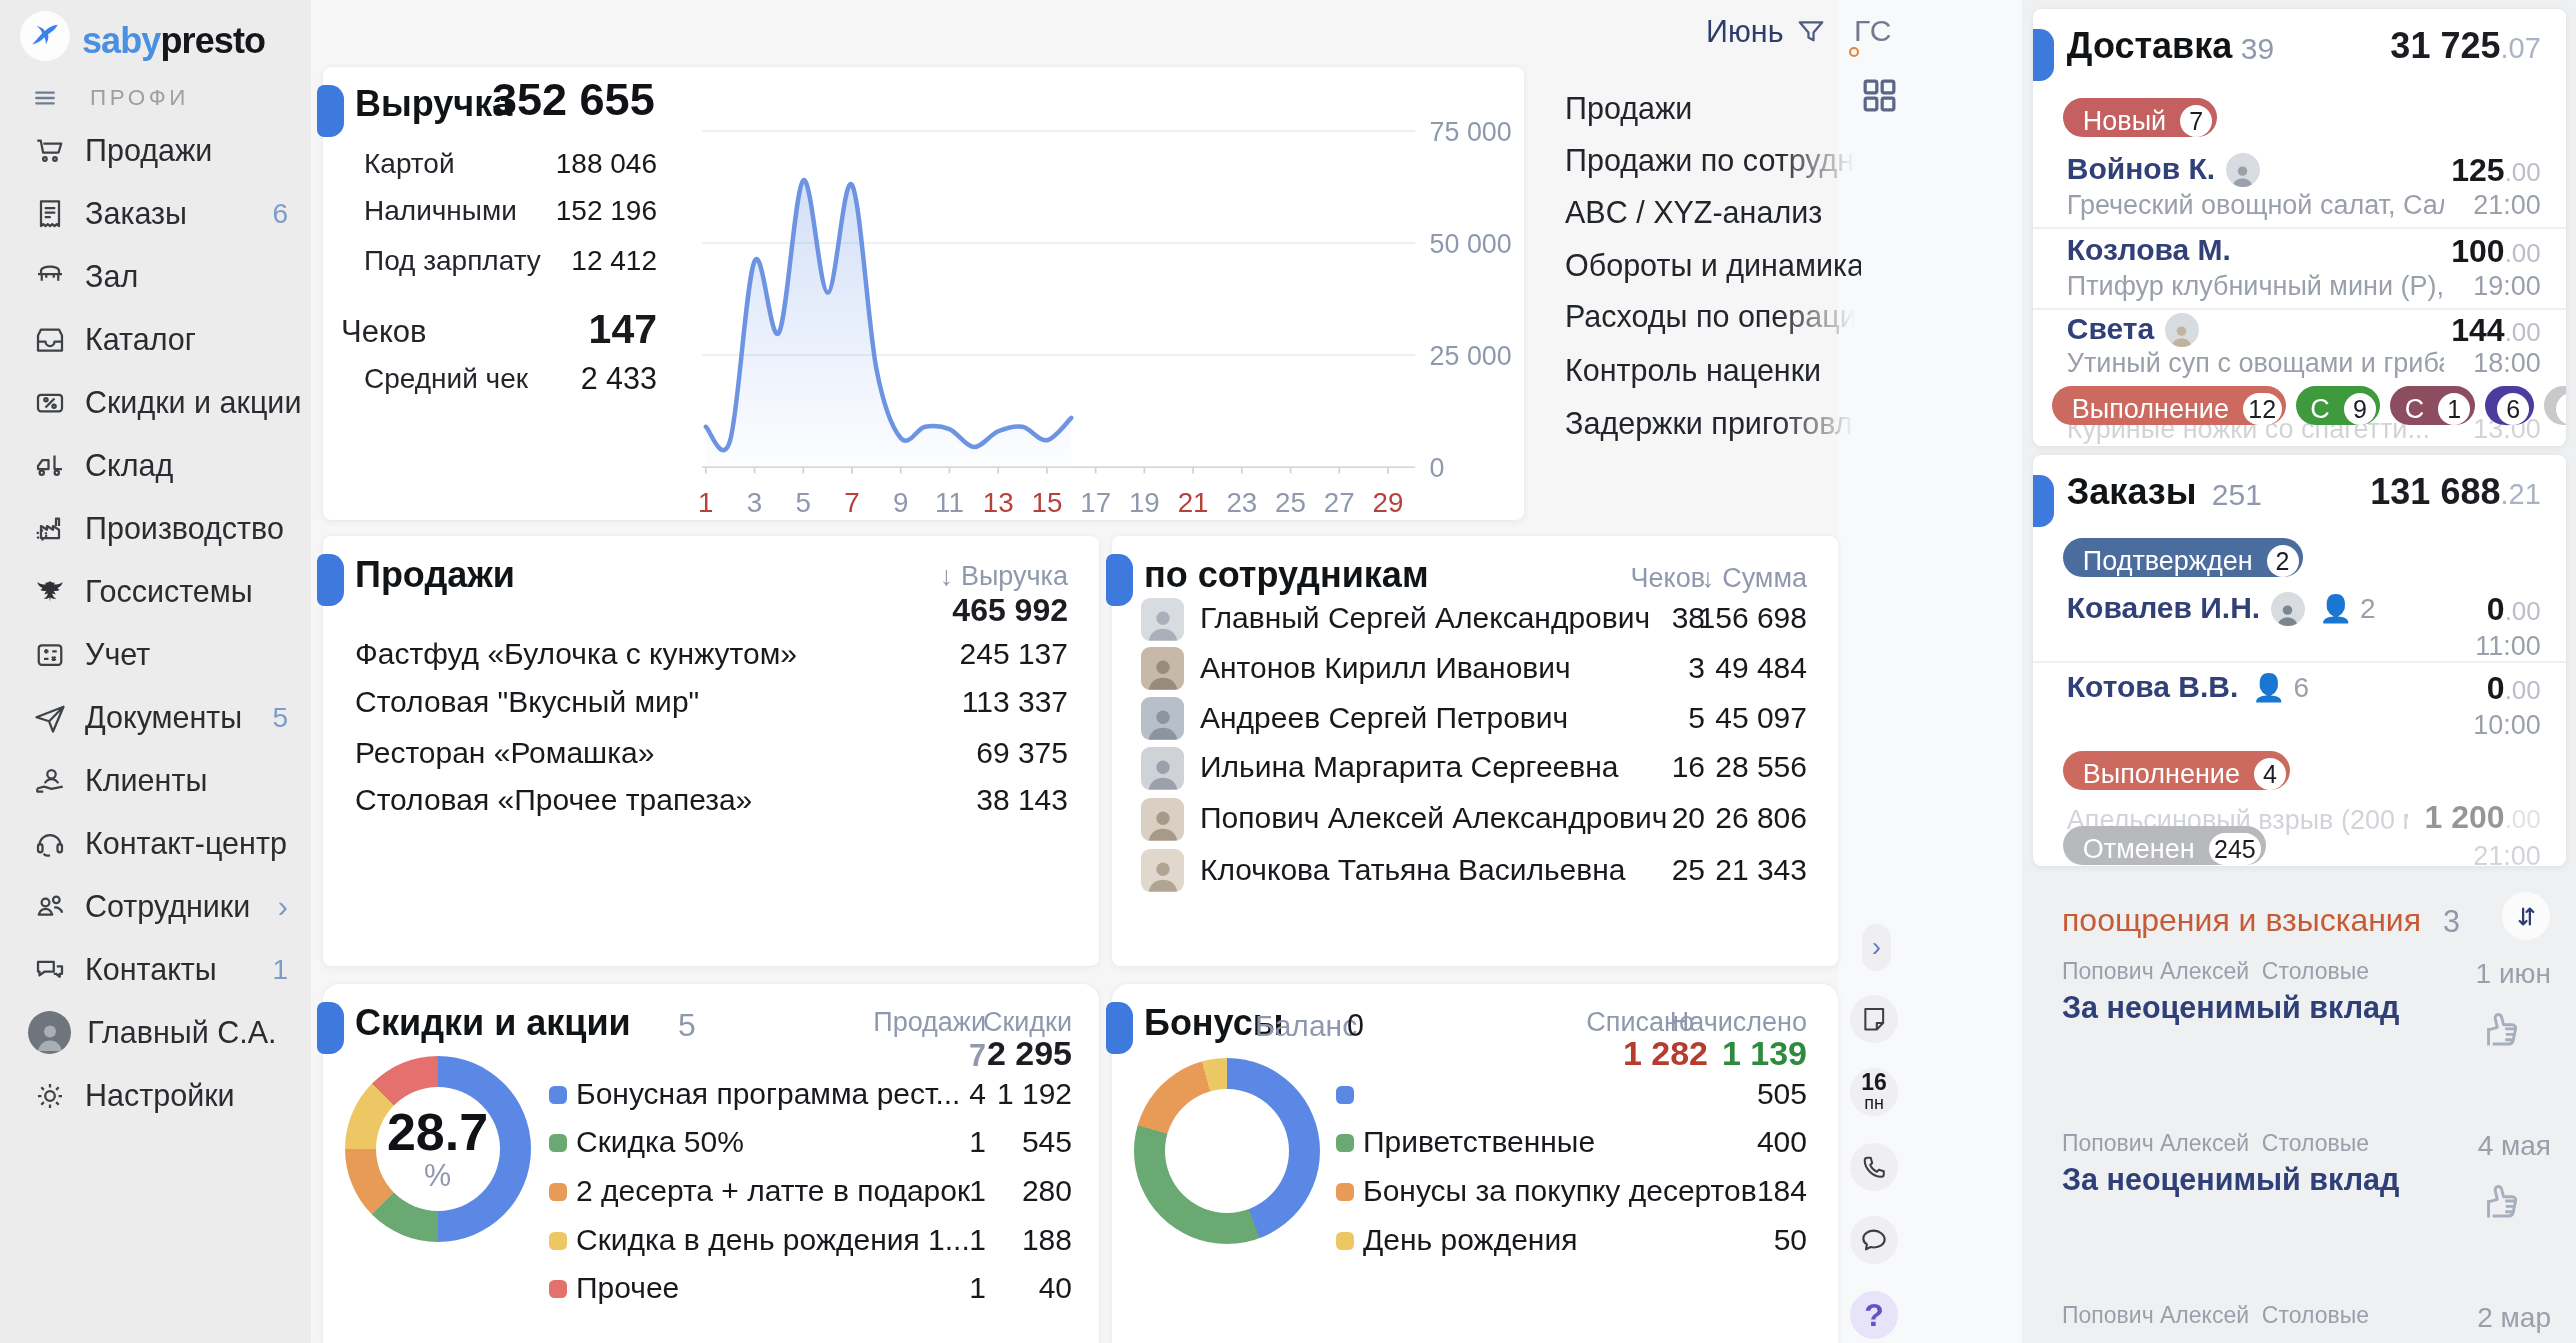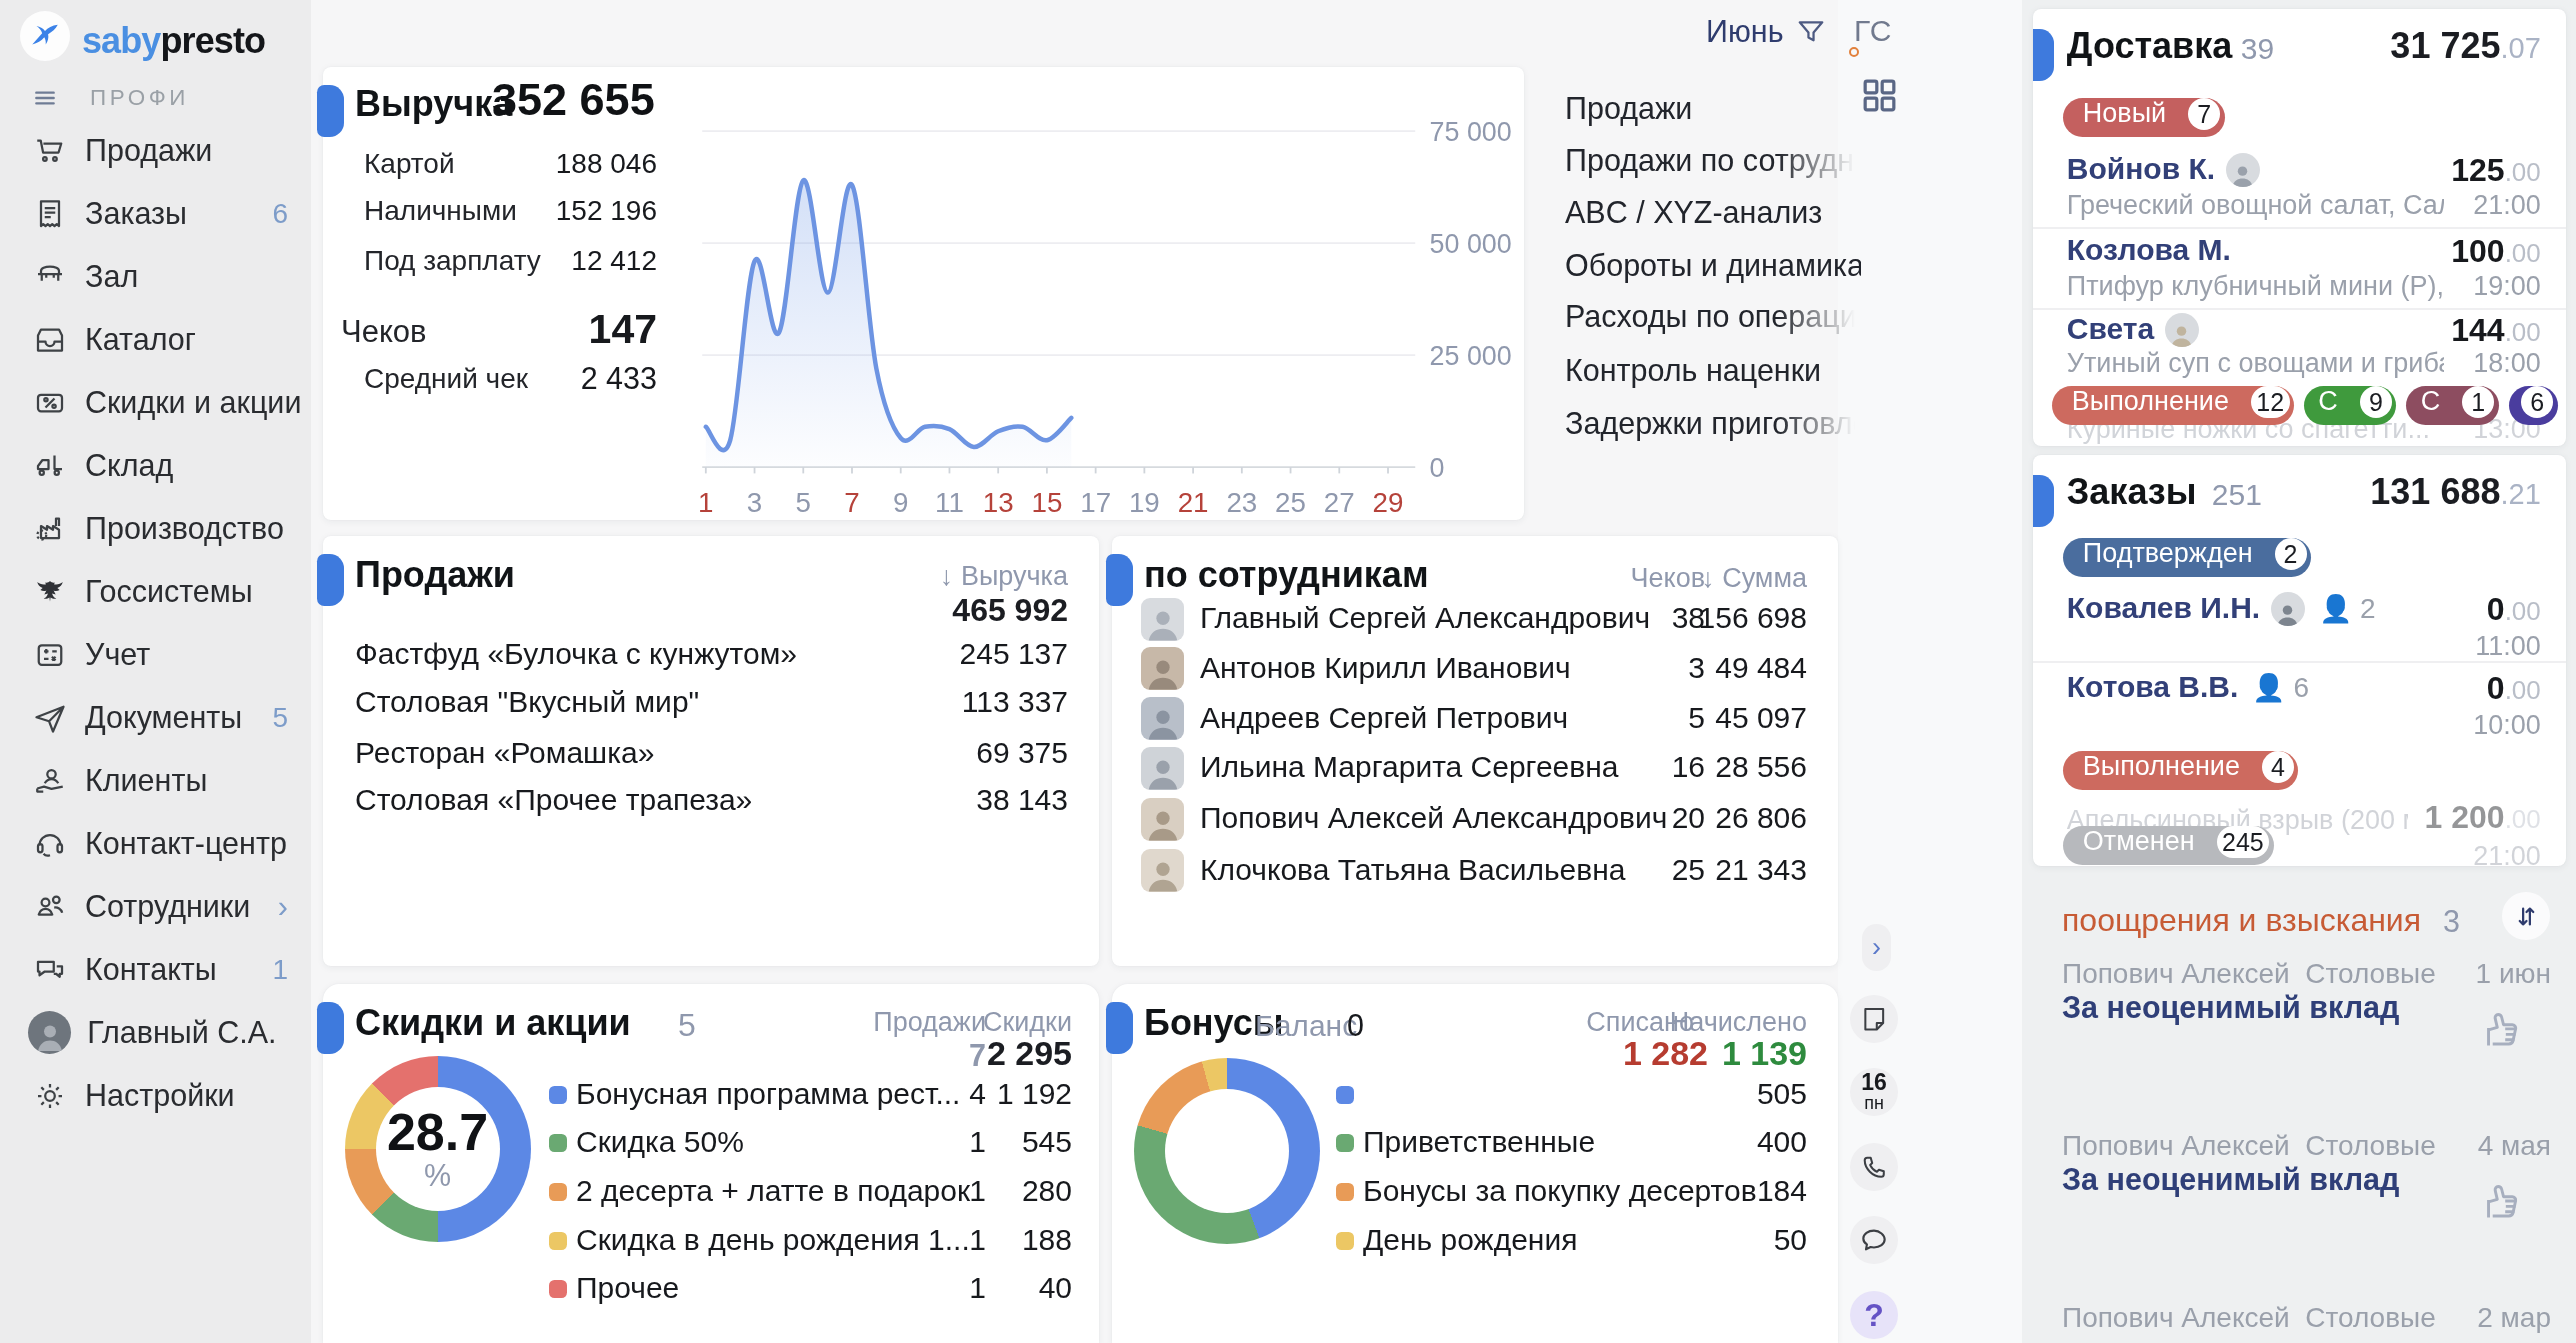--- a/index.html
+++ b/index.html
@@ -52,33 +52,33 @@
   .row-val{position:absolute;font-size:30px;color:#17191d;white-space:nowrap}
   .eavatar{position:absolute;width:43px;height:43px;border-radius:9px;background:#d8dbdf;overflow:hidden;display:flex;align-items:flex-end;justify-content:center}
   
   .donut{position:absolute;width:186px;height:186px;border-radius:50%}
   .donut .hole{position:absolute;inset:31px;background:#fff;border-radius:50%}
   .donut-center{position:absolute;width:186px;height:186px;display:flex;flex-direction:column;align-items:center;justify-content:center;z-index:2}
   .legend-swatch{position:absolute;width:18px;height:18px;border-radius:5.4px}
   .legend-label{position:absolute;font-size:30px;color:#17191d;white-space:nowrap}
   
   .right-panel{position:absolute;left:2022px;top:0;width:554px;height:1343px;background:#eef0f1}
-  .pill{position:absolute;height:39px;border-radius:20px;display:inline-flex;align-items:flex-start;padding:0 4.5px 0 20px;gap:22px;cursor:pointer}
+  .pill{position:absolute;height:39px;border-radius:20px;display:inline-flex;align-items:flex-end;padding:0 4.5px 0 20px;gap:14px;cursor:pointer}
   .pill-label{font-size:27px;color:#fff;white-space:nowrap}
   .pill-count{min-width:32px;height:32px;border-radius:16px;background:#fff;display:flex;align-items:center;justify-content:center;font-size:25px;color:#1b1d22;padding:0 5.4px}
   .ord-name{position:absolute;font-size:30px;font-weight:700;color:#324078;white-space:nowrap}
   .ord-desc{position:absolute;font-size:27px;color:#9aa0ab;white-space:nowrap;max-width:377px;overflow:hidden}
   .ord-amt{position:absolute;font-size:32px;font-weight:700;color:#17191d;white-space:nowrap}
   .ord-frac{font-size:26px;font-weight:400;color:#b9bec8}
   .ord-time{position:absolute;font-size:27px;color:#9aa0ab}
   .divider{position:absolute;left:0;width:533px;height:1.8px;background:#efeff1}
   .mini-avatar{display:inline-flex;width:34px;height:34px;border-radius:50%;background:#d8dbdf;overflow:hidden;vertical-align:-8px;margin-left:10.8px;align-items:flex-end;justify-content:center}
   .faded{opacity:.45}
   .tool-circle{position:absolute;width:48px;height:48px;border-radius:50%;background:#efeff1;display:flex;flex-direction:column;align-items:center;justify-content:center;cursor:pointer}
-  .reward-meta{position:absolute;font-size:28px;color:#9aa0ab;white-space:nowrap}
+  .reward-meta{position:absolute;font-size:23px;color:#9aa0ab;white-space:nowrap}
   .reward-title{position:absolute;font-size:30.5px;font-weight:700;color:#2f3f78;white-space:nowrap}
   .reward-date{position:absolute;font-size:28px;color:#9aa0ab}
   svg{display:block}
 </style>
 </head>
 <body>
 
 <div class="screen">
 
   <div class="sidebar">

